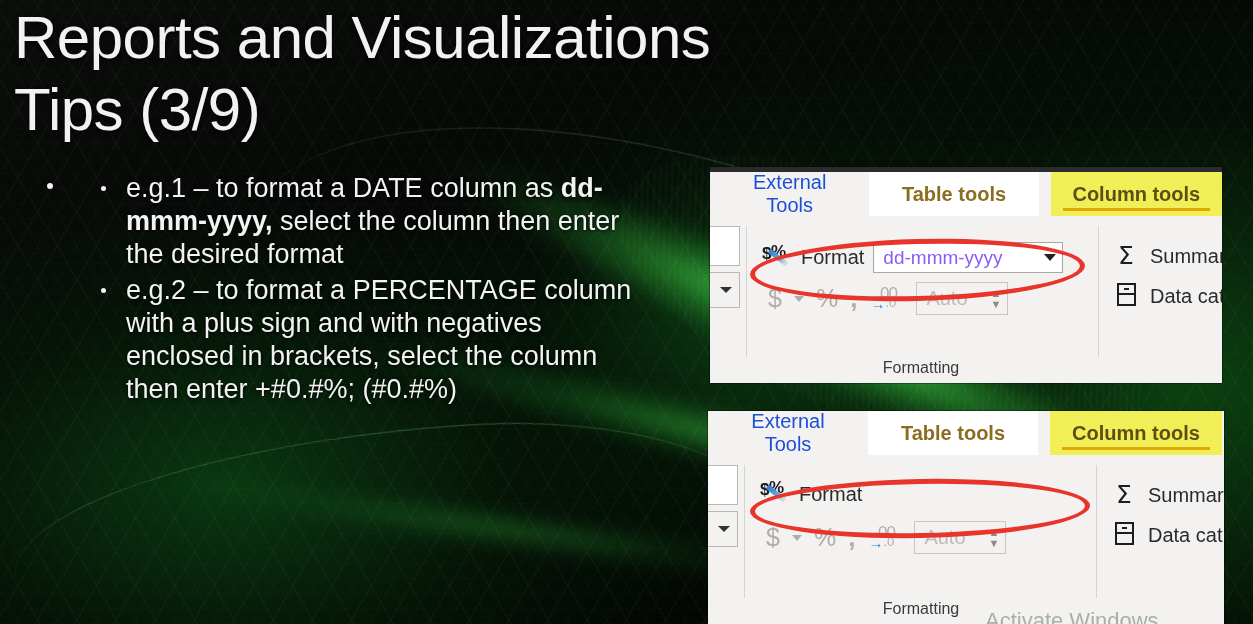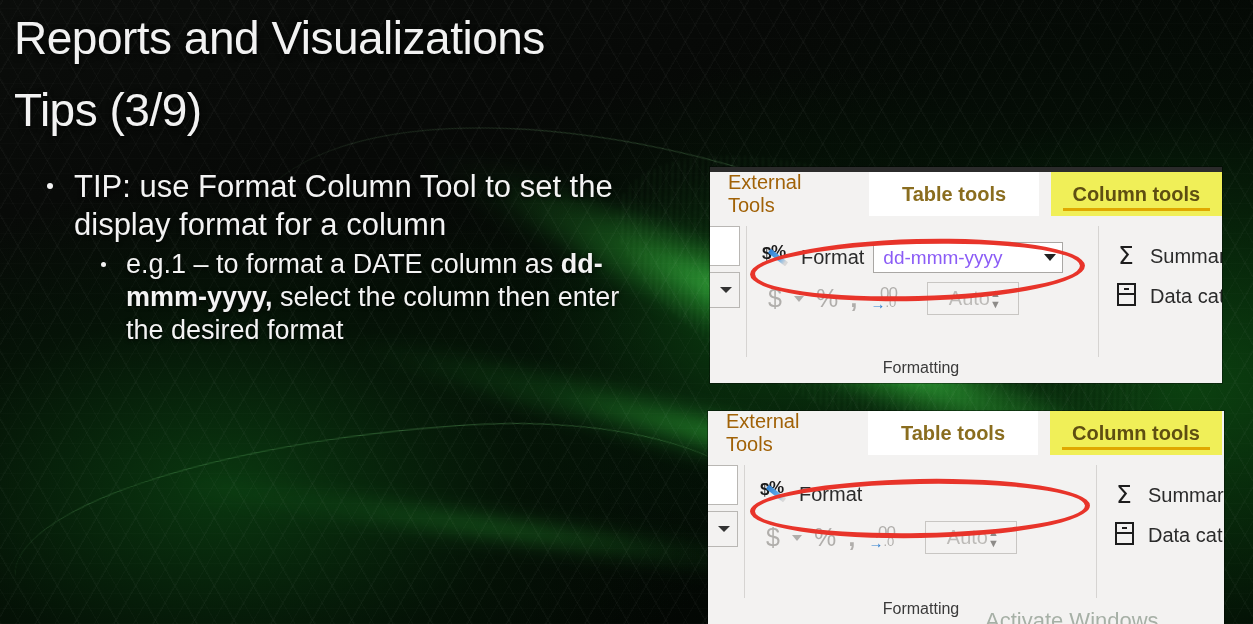--- a/index.html
+++ b/index.html
@@ -106,21 +106,21 @@
     filter: blur(1px);
     border-radius: 50%;
   }
 
   
   #title {
     position: absolute;
     left: 14px; top: 2px;
     width: 760px;
     color: #f2f2f2;
-    font-size: 46px;
+    font-size: 60px;
     line-height: 72px;
     font-weight: 300;
     letter-spacing: -0.5px;
     text-shadow: 0 2px 6px rgba(0,0,0,0.85);
     z-index: 6;
   }
   #title .tline { display: block; white-space: pre; }
 
   
   #body {
@@ -198,21 +198,21 @@
   .tab {
     height: 44px;
     display: flex;
     align-items: center;
     justify-content: center;
     font-size: 20px;
     color: #3b3b3b;
     padding: 0 18px;
     position: relative;
   }
-  .tab-external { width: 160px; color: #a16207; }
+  .tab-external { width: 160px; color: #1d4ed8; text-align: center; }
   .tab-table {
     width: 170px;
     background: #ffffff;
     color: #8a6d1f;
     font-weight: 600;
   }
   .tab-column {
     width: 172px;
     background: #f0ef58;
     color: #5e4e12;
@@ -345,23 +345,23 @@
   .g-dec { position: relative; width: 30px; height: 26px; }
   .g-dec .top { position: absolute; left: 7px; top: -2px; font-size: 17px; color: #b0aeab; letter-spacing: -1px; }
   .g-dec .arr { position: absolute; left: 1px; top: 9px; font-size: 15px; color: #2f7fd0; }
   .g-dec .zero { position: absolute; left: 16px; top: 9px; font-size: 13px; color: #b0aeab; }
   .spin {
     width: 92px; height: 33px;
     border: 1px solid #c8c6c3;
     background: #f3f2f1;
     display: flex;
     align-items: center;
-    justify-content: center;
+    justify-content: space-between;
     padding: 0 6px 0 9px;
-    margin-left: 16px;
+    margin-left: 5px;
   }
   .spin .auto { font-size: 20px; color: #bdbbb8; }
   .spin .arrows { display: flex; flex-direction: column; gap: 4px; line-height: 7px; }
   .spin .arrows span { font-size: 11px; color: #8d8b88; }
 
   .group-label {
     position: absolute;
     left: 40px; right: 130px;
     bottom: 6px;
     text-align: center;
@@ -441,28 +441,31 @@
 
   <div id="title">
     <span class="tline">Reports and Visualizations</span>
     <span class="tline">Tips (3/9)</span>
   </div>
 
   <div id="body">
 
     <div class="bullet-l1">
       <span class="dot"></span>
-      <span>TIP: use Format Column Tool to set the display format for a column</span>
     </div>
 
     <div class="bullet-l2">
       <span class="dot"></span>
       <span>e.g.1 – to format a DATE column as </span><b>dd-mmm-yyyy,</b><span> select the column then enter the desired format</span>
     </div>
 
+    <div class="bullet-l2">
+      <span class="dot"></span>
+      <span>e.g.2 – to format a PERCENTAGE column with a plus sign and with negatives enclosed in brackets, select the column then enter +#0.#%; (#0.#%)</span>
+    </div>
 
   </div>
 
   <div class="panel" id="panel-1">
     <div class="panel-topstrip"></div>
 
     <div class="tabstrip">
       <div class="tab tab-external">
         <span>External Tools</span>
       </div>

